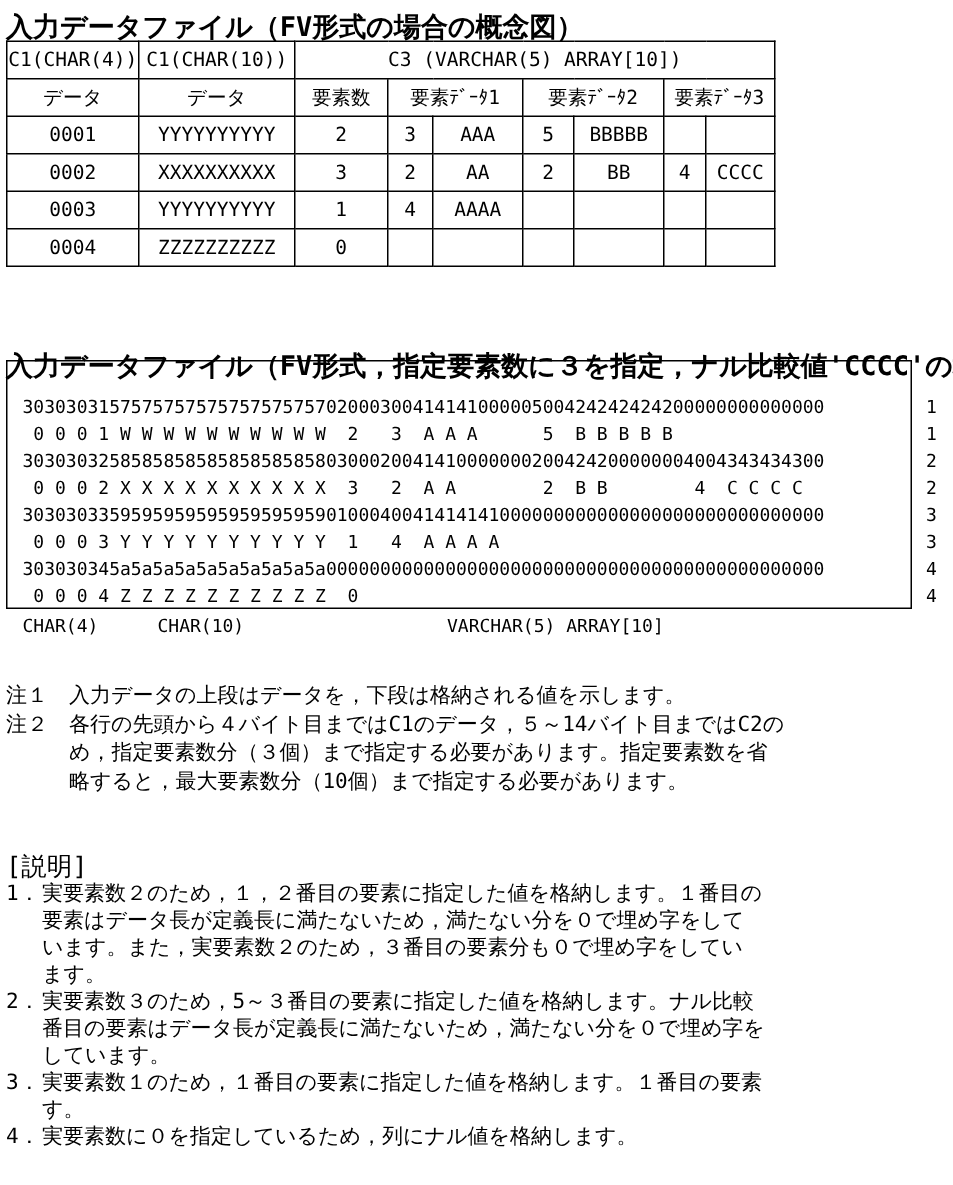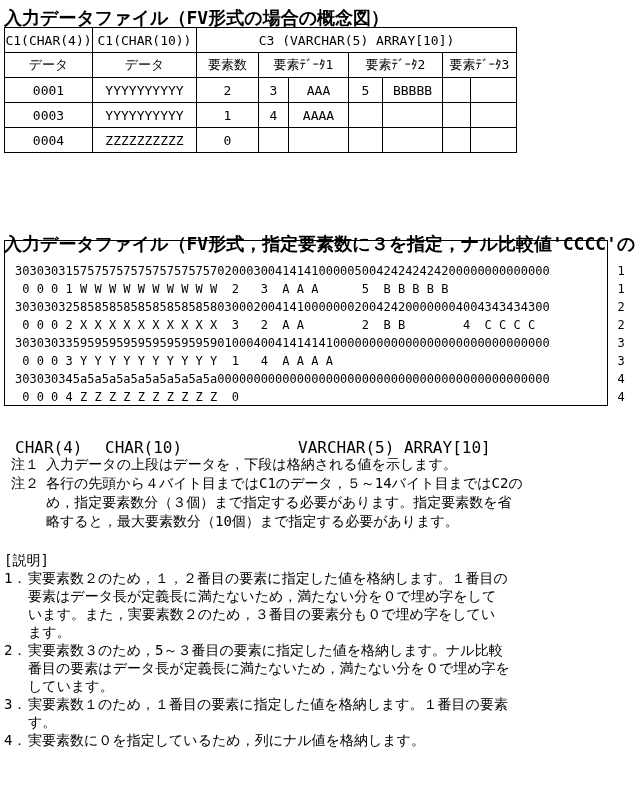--- a/index.html
+++ b/index.html
@@ -11,27 +11,27 @@
   table.ct{border-collapse:collapse;table-layout:fixed;width:512px;padding-left:41px;}
   table.ct td{border:1px solid #000;text-align:center;vertical-align:middle;
               height:24px;padding:0;font-size:13px;white-space:nowrap;overflow:hidden;}
   
   .dumpwrap{width:592px;height:168px;}
   .dumpbox{position:absolute;left:0;top:0;width:602px;height:164px;border:1px solid #000;}
   .dumplines{position:absolute;left:11px;top:22px;}
   .dumpline{white-space:pre;font-size:12px;line-height:18px;height:18px;}
   .dumpnums{position:absolute;left:610px;top:22px;text-align:center;width:14px;}
   .dumpnum{font-size:12px;line-height:18px;height:18px;}
-  .dlabel{font-size:16px;white-space:pre;margin-top:28px;}
+  .dlabel{font-size:12px;white-space:pre;}
   
   .note{display:flex;align-items:flex-start;}
-  .notelabel{width:42px;flex:none;font-size:14px;line-height:19px;text-align:center;}
+  .notelabel{width:42px;flex:none;font-size:14px;line-height:19px;}
   .noteline{font-size:14px;line-height:19px;white-space:nowrap;}
   
-  .expheading{font-size:14px;line-height:18px;}
+  .expheading{font-size:17px;line-height:18px;margin-top:18px;}
   .expitem{display:flex;align-items:flex-start;}
   .expnum{width:24px;flex:none;font-size:14px;line-height:18px;}
   .expline{font-size:14px;line-height:18px;white-space:nowrap;}
 </style>
 </head>
 <body>
 
 <div class="abs ttl" style="left:4px;top:6px;">入力データファイル（FV形式の場合の概念図）</div>
 
 <table class="ct abs" style="left:4px;top:27px;">
@@ -63,20 +63,31 @@
   <tr>
     <td>0001</td>
     <td>YYYYYYYYYY</td>
     <td>2</td>
     <td>3</td>
     <td>AAA</td>
     <td>5</td>
     <td>BBBBB</td>
     <td></td>
     <td></td>
+  </tr>
+  <tr>
+    <td>0002</td>
+    <td>XXXXXXXXXX</td>
+    <td>3</td>
+    <td>2</td>
+    <td>AA</td>
+    <td>2</td>
+    <td>BB</td>
+    <td>4</td>
+    <td>CCCC</td>
   </tr>
   <tr>
     <td>0003</td>
     <td>YYYYYYYYYY</td>
     <td>1</td>
     <td>4</td>
     <td>AAAA</td>
     <td></td>
     <td></td>
     <td></td>

